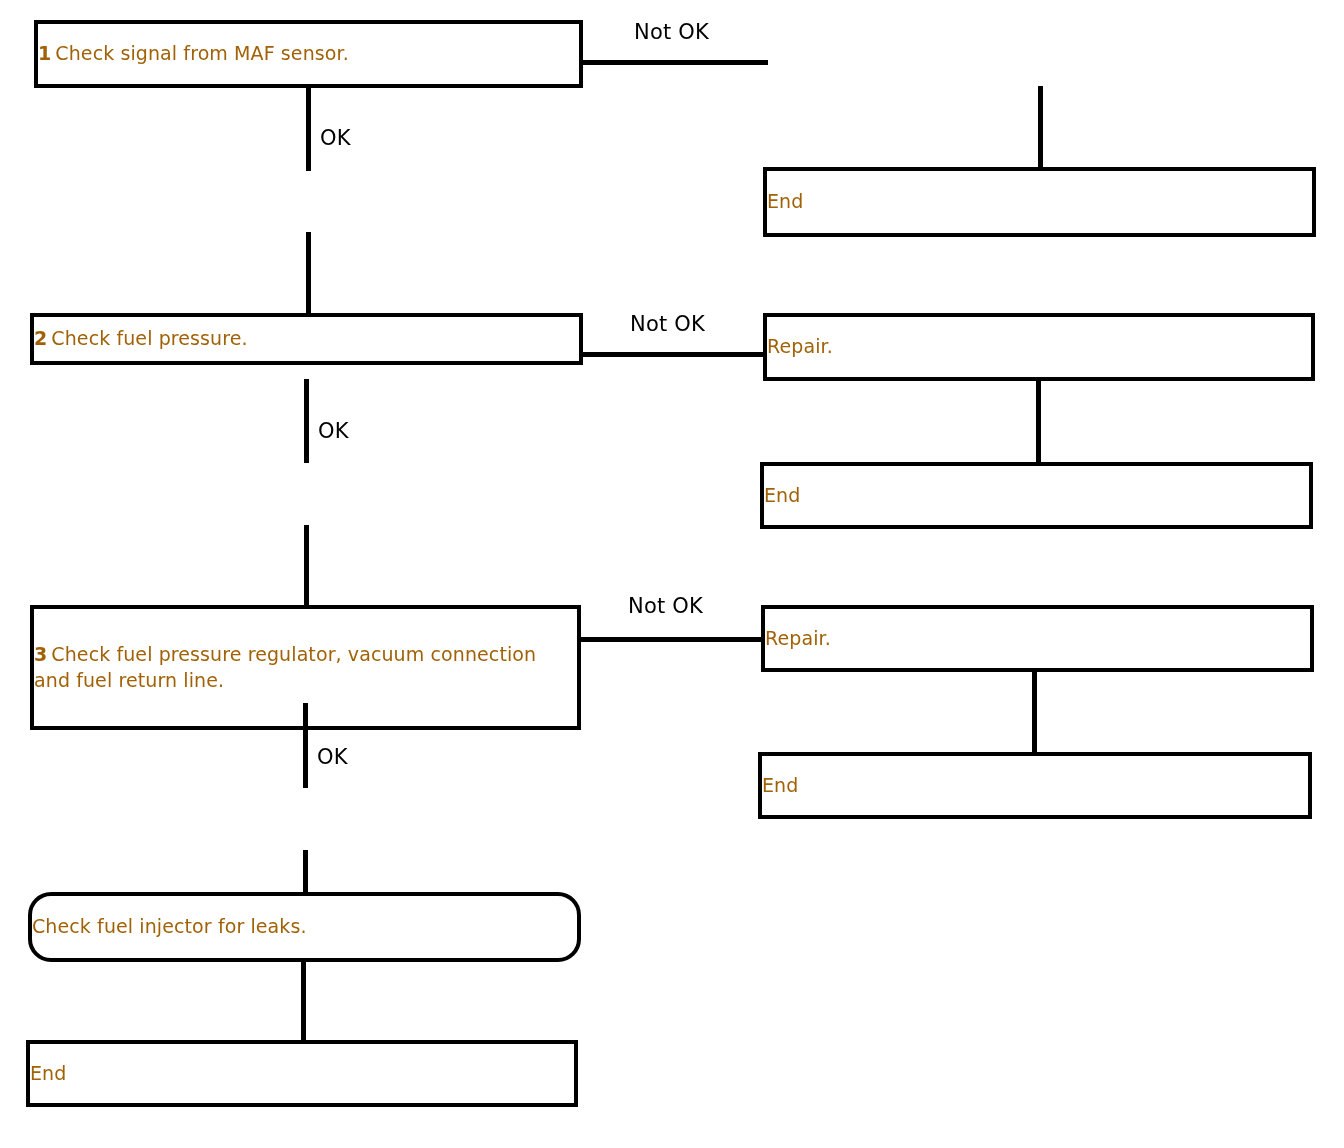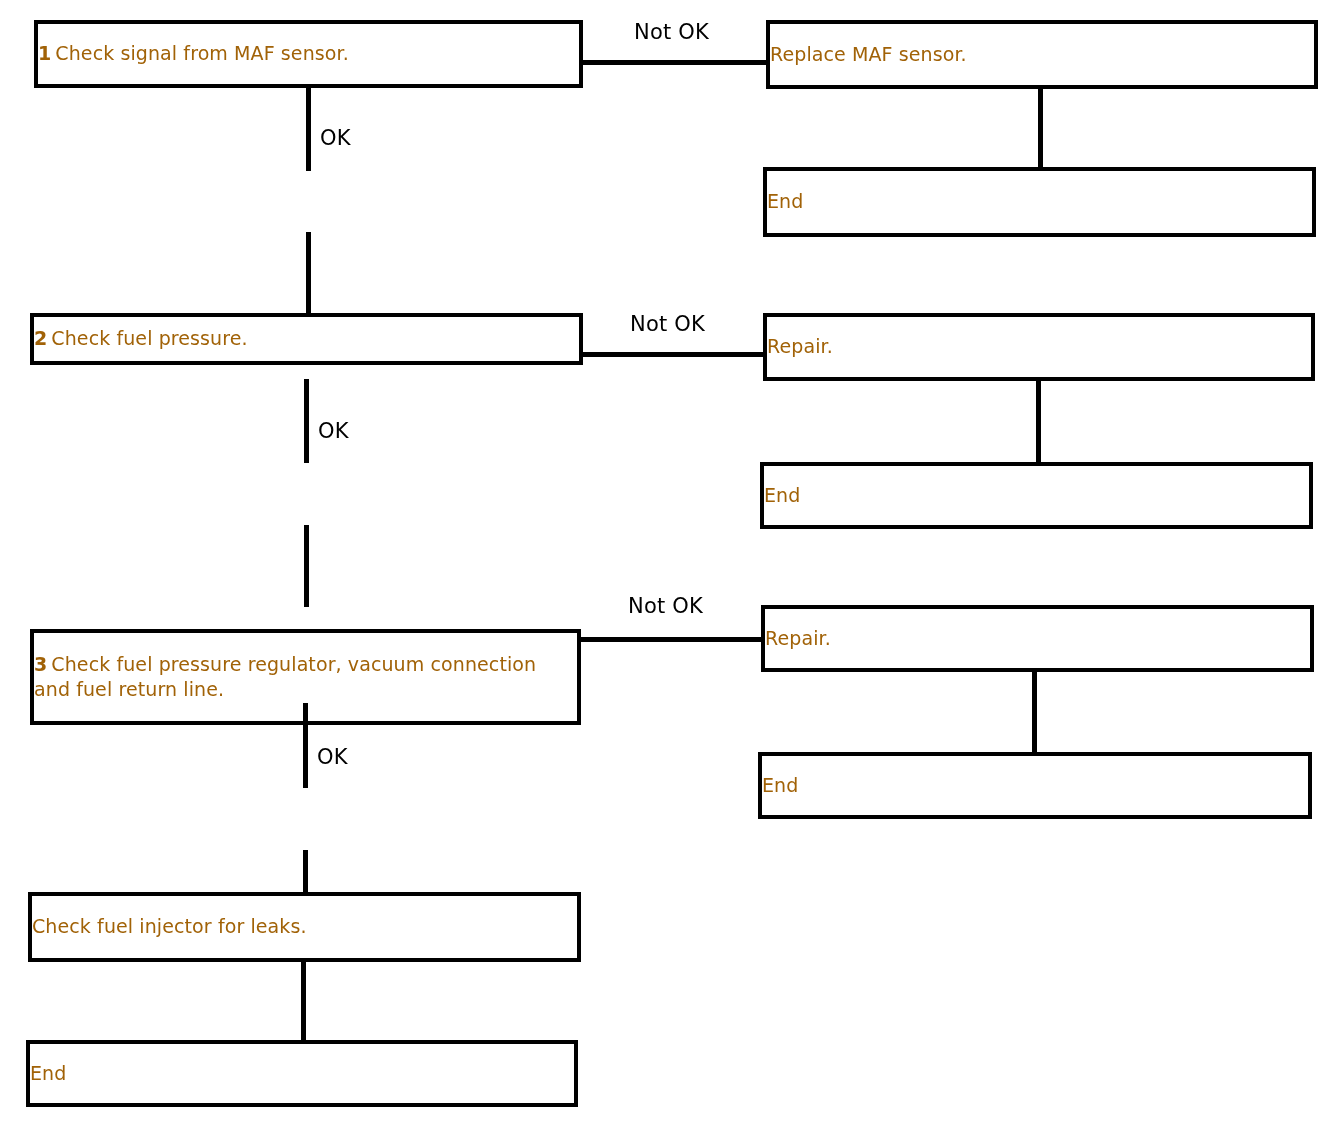--- a/index.html
+++ b/index.html
@@ -63,23 +63,20 @@
 
   <div class="box" style="left:34px; top:20px; width:549px; height:68px;">
     <div class="box-text">
       <span class="step-num">1</span><span>Check signal from MAF sensor.</span>
     </div>
   </div>
 
   <div class="hline" style="left:583px; top:60px; width:185px;"></div>
   <div class="edge-label" style="left:634px; top:20px;">Not OK</div>
 
-  <div class="box" style="left:766px; top:20px; width:552px; height:69px;">
-    <div class="box-text">Replace MAF sensor.</div>
-  </div>
 
   <div class="vline" style="left:1038px; top:86px; height:84px;"></div>
 
   <div class="box terminal" style="left:763px; top:167px; width:553px; height:70px;">
     <div class="box-text">End</div>
   </div>
 
   <div class="vline" style="left:306px; top:86px; height:85px;"></div>
   <div class="edge-label" style="left:320px; top:126px;">OK</div>
   <div class="vline" style="left:306px; top:232px; height:83px;"></div>
@@ -100,21 +97,21 @@
   <div class="vline" style="left:1036px; top:379px; height:84px;"></div>
 
   <div class="box terminal" style="left:760px; top:462px; width:553px; height:67px;">
     <div class="box-text">End</div>
   </div>
 
   <div class="vline" style="left:304px; top:379px; height:84px;"></div>
   <div class="edge-label" style="left:318px; top:419px;">OK</div>
   <div class="vline" style="left:304px; top:525px; height:82px;"></div>
 
-  <div class="box" style="left:30px; top:605px; width:551px; height:96px;margin-top:24px;">
+  <div class="box" style="left:30px; top:605px; width:551px; height:125px;">
     <div class="box-text">
       <span class="step-num">3</span><span>Check fuel pressure regulator, vacuum connection and fuel return line.</span>
     </div>
   </div>
 
   <div class="hline" style="left:581px; top:637px; width:182px;"></div>
   <div class="edge-label" style="left:628px; top:594px;">Not OK</div>
 
   <div class="box" style="left:761px; top:605px; width:553px; height:67px;">
     <div class="box-text">Repair.</div>
@@ -123,21 +120,21 @@
   <div class="vline" style="left:1032px; top:670px; height:85px;"></div>
 
   <div class="box terminal" style="left:758px; top:752px; width:554px; height:67px;">
     <div class="box-text">End</div>
   </div>
 
   <div class="vline" style="left:303px; top:703px; height:85px;"></div>
   <div class="edge-label" style="left:317px; top:745px;">OK</div>
   <div class="vline" style="left:303px; top:850px; height:45px;"></div>
 
-  <div class="box" style="left:28px; top:892px; width:553px; height:70px;">
+  <div class="box" style="left:28px; top:892px; width:553px; height:70px;border-radius:23px;">
     <div class="box-text">Check fuel injector for leaks.</div>
   </div>
 
   <div class="vline" style="left:301px; top:960px; height:82px;"></div>
 
   <div class="box terminal" style="left:26px; top:1040px; width:552px; height:67px;">
     <div class="box-text">End</div>
   </div>
 
 </div>

